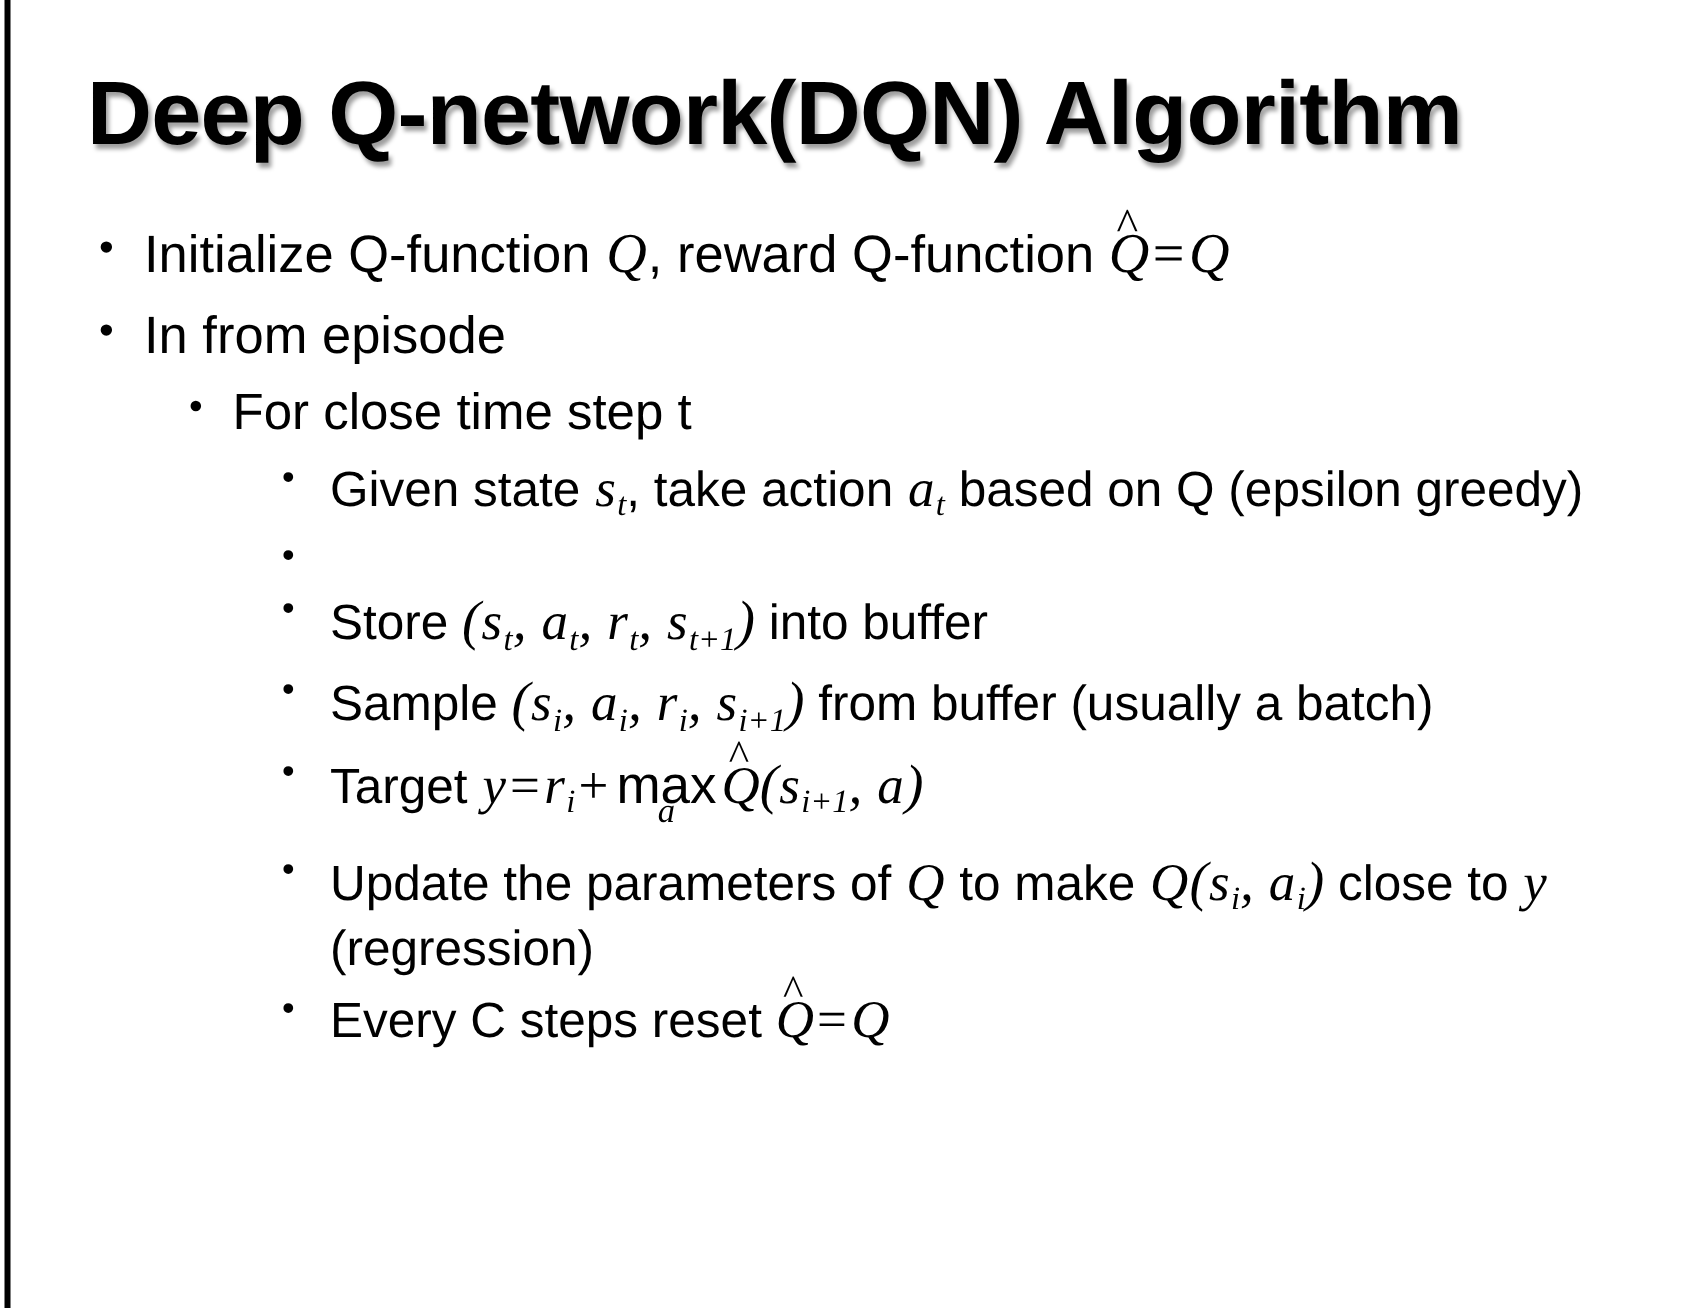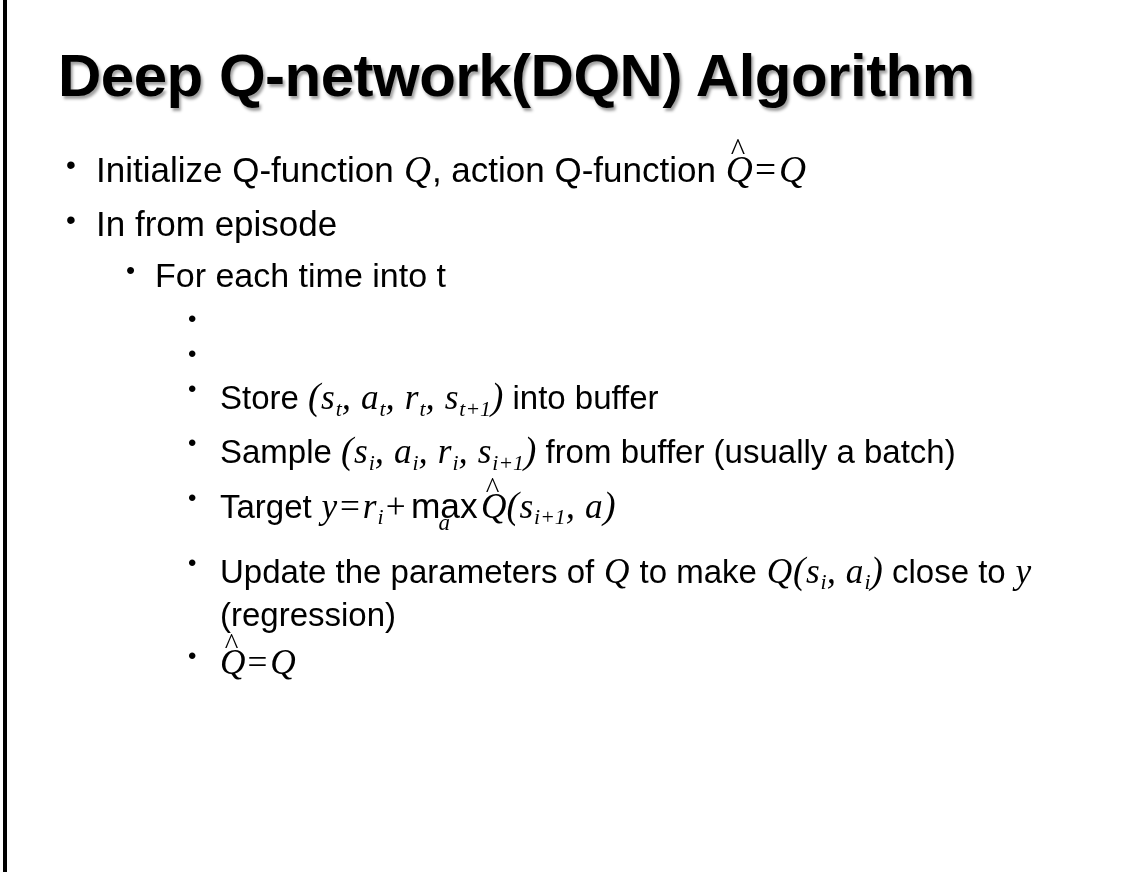--- a/index.html
+++ b/index.html
@@ -169,35 +169,36 @@
 <div class="slide">
 
   <div class="slide-left-rule"></div>
 
   <div class="slide-title">Deep Q-network(DQN) Algorithm</div>
 
   <div class="body-area">
 
     <div class="bullet-row lvl1">
       <span class="bullet-mark">•</span>
-      <span class="bullet-text"><span>Initialize Q-function </span><span class="mi">Q</span><span>, action Q-function </span><span class="hat"><span class="hat-mark">^</span><span>Q</span></span><span class="mo">=</span><span class="mi">Q</span></span>
+      <span class="bullet-text"><span>Initialize Q-function </span><span class="mi">Q</span><span>, reward Q-function </span><span class="hat"><span class="hat-mark">^</span><span>Q</span></span><span class="mo">=</span><span class="mi">Q</span></span>
     </div>
 
     <div class="bullet-row lvl1">
       <span class="bullet-mark">•</span>
       <span class="bullet-text">In from episode</span>
     </div>
 
     <div class="bullet-row lvl2">
       <span class="bullet-mark">•</span>
-      <span class="bullet-text">For each time into t</span>
-    </div>
-
-    <div class="bullet-row lvl3">
-      <span class="bullet-mark">•</span>
+      <span class="bullet-text">For close time step t</span>
+    </div>
+
+    <div class="bullet-row lvl3">
+      <span class="bullet-mark">•</span>
+      <span class="bullet-text"><span>Given state </span><span class="mi">s</span><span class="sub">t</span><span>, take action </span><span class="mi">a</span><span class="sub">t</span><span> based on Q (epsilon greedy)</span></span>
     </div>
 
     <div class="bullet-row lvl3">
       <span class="bullet-mark">•</span>
     </div>
 
     <div class="bullet-row lvl3">
       <span class="bullet-mark">•</span>
       <span class="bullet-text"><span>Store </span><span class="mp">(</span><span class="mi">s</span><span class="sub">t</span><span class="mp">, </span><span class="mi">a</span><span class="sub">t</span><span class="mp">, </span><span class="mi">r</span><span class="sub">t</span><span class="mp">, </span><span class="mi">s</span><span class="sub">t+1</span><span class="mp">)</span><span> into buffer</span></span>
     </div>
@@ -212,17 +213,17 @@
       <span class="bullet-text"><span>Target </span><span class="mi">y</span><span class="mo">=</span><span class="mi">r</span><span class="sub">i</span><span class="mo">+</span><span class="limop"><span class="op">max</span><span class="lim">a</span></span><span class="hat"><span class="hat-mark">^</span><span>Q</span></span><span class="mp">(</span><span class="mi">s</span><span class="sub">i+1</span><span class="mp">, </span><span class="mi">a</span><span class="mp">)</span></span>
     </div>
 
     <div class="bullet-row lvl3">
       <span class="bullet-mark">•</span>
       <span class="bullet-text"><span>Update the parameters of </span><span class="mi">Q</span><span> to make </span><span class="mi">Q</span><span class="mp">(</span><span class="mi">s</span><span class="sub">i</span><span class="mp">, </span><span class="mi">a</span><span class="sub">i</span><span class="mp">)</span><span> close to </span><span class="mi">y</span><span> (regression)</span></span>
     </div>
 
     <div class="bullet-row lvl3">
       <span class="bullet-mark">•</span>
-      <span class="bullet-text"><span class="hat"><span class="hat-mark">^</span><span>Q</span></span><span class="mo">=</span><span class="mi">Q</span></span>
+      <span class="bullet-text"><span>Every C steps reset </span><span class="hat"><span class="hat-mark">^</span><span>Q</span></span><span class="mo">=</span><span class="mi">Q</span></span>
     </div>
 
   </div>
 </div>
 
 </body></html>

